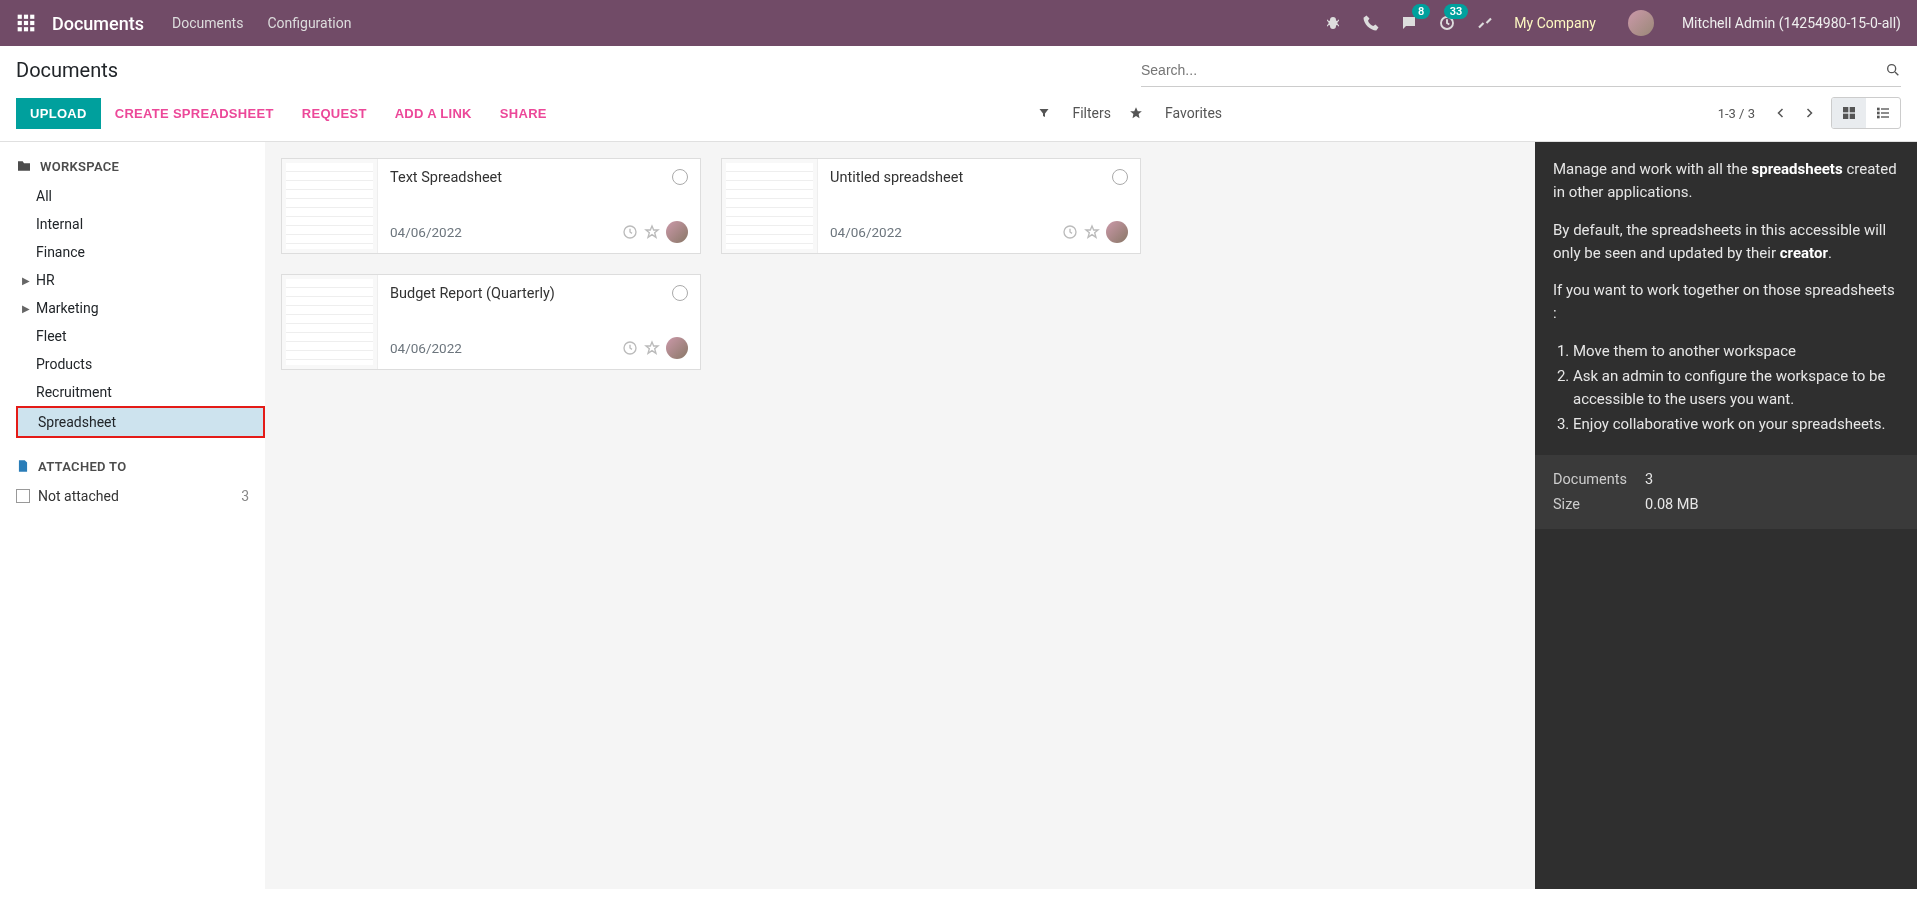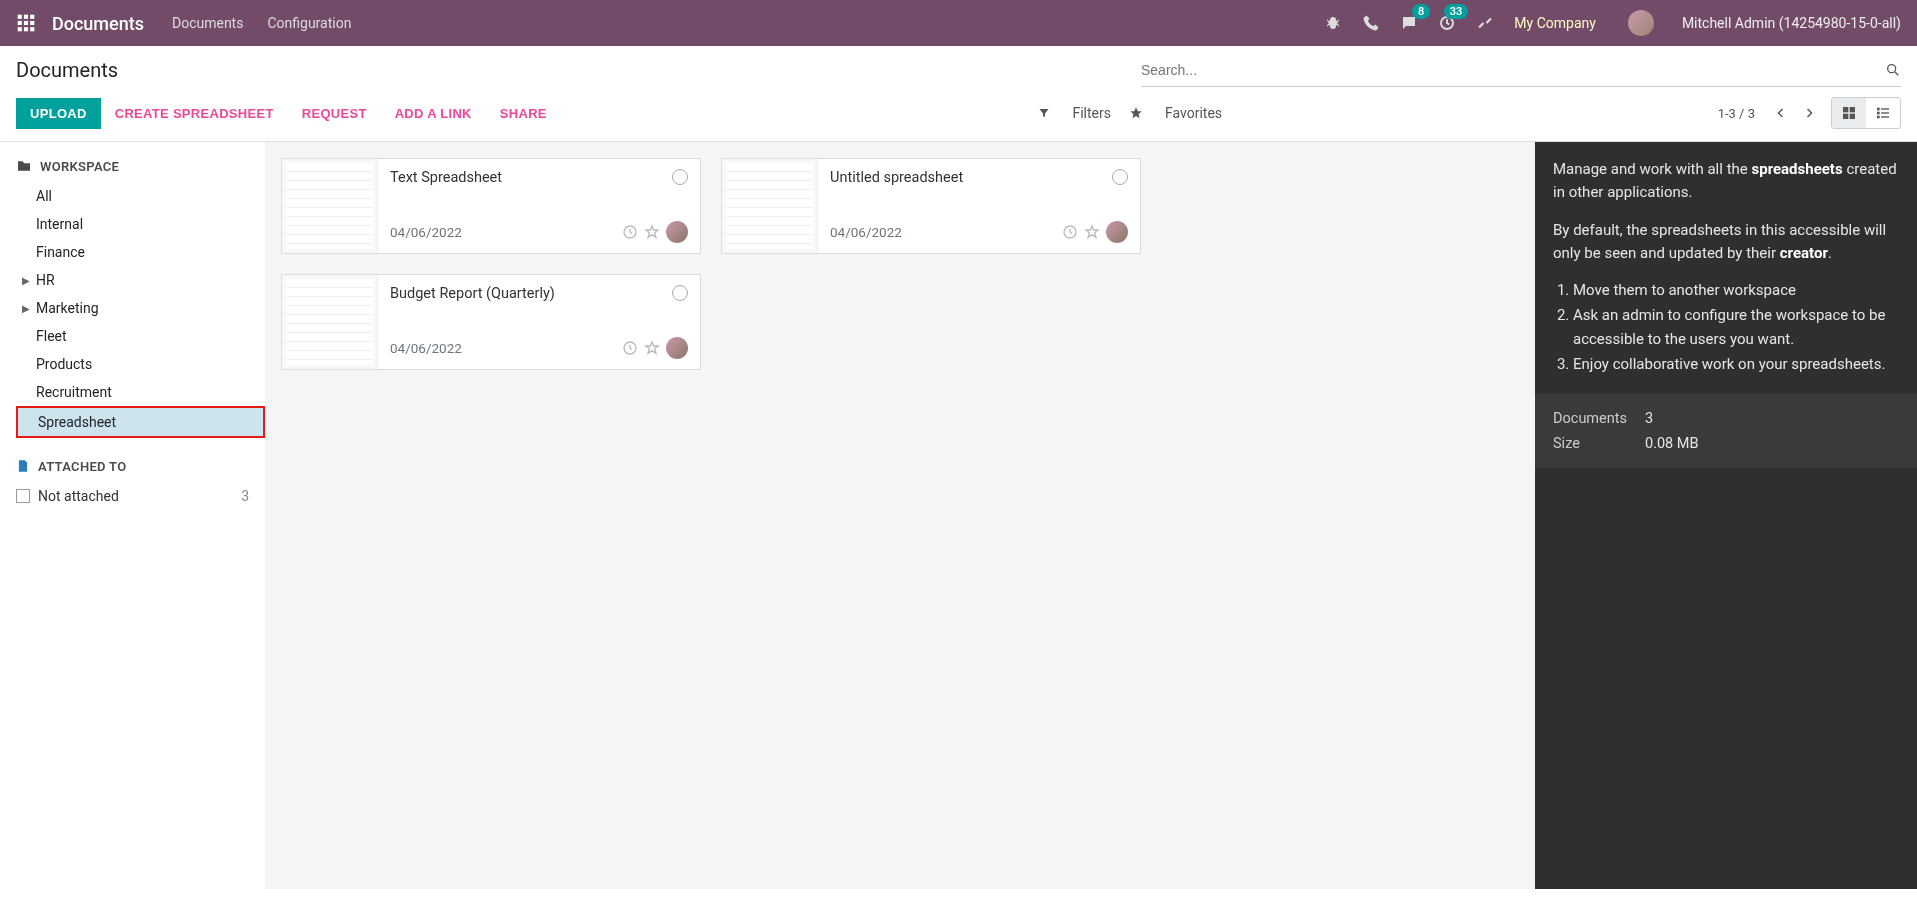--- a/index.html
+++ b/index.html
@@ -328,20 +328,21 @@
       </div>
     </div>
         </div>
       </div>
   </div>
 
   <div class="rightpanel">
     <div class="rp-text">
       <p><span>Manage and work with all the </span><strong>spreadsheets</strong><span> created in other applications.</span></p>
       <p><span>By default, the spreadsheets in this accessible will only be seen and updated by their </span><strong>creator</strong><span>.</span></p>
+      <p>If you want to work together on those spreadsheets :</p>
       <ol>
         <li>Move them to another workspace</li>
         <li>Ask an admin to configure the workspace to be accessible to the users you want.</li>
         <li>Enjoy collaborative work on your spreadsheets.</li>
       </ol>
     </div>
     <div class="rp-stats">
       <div class="rp-row">
           <span class="lbl">Documents</span>
           <span class="val">3</span>

